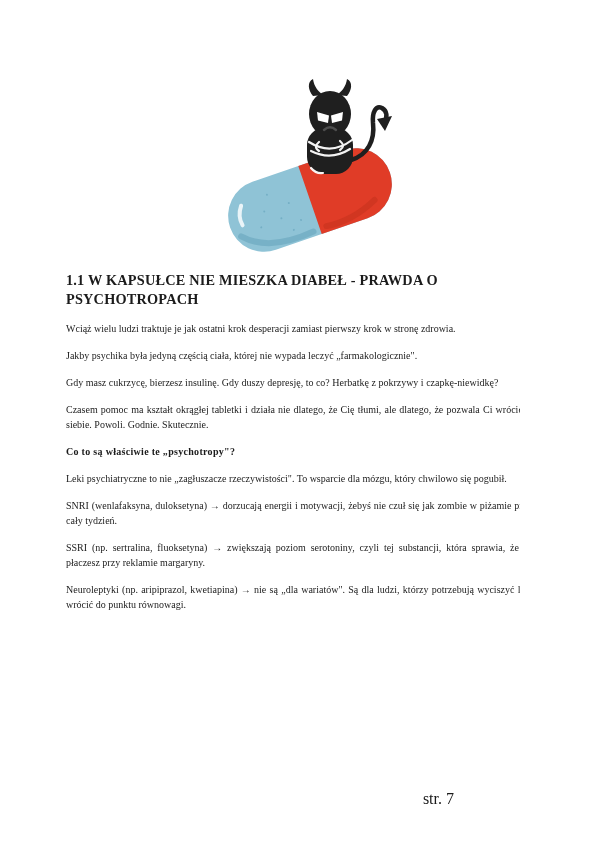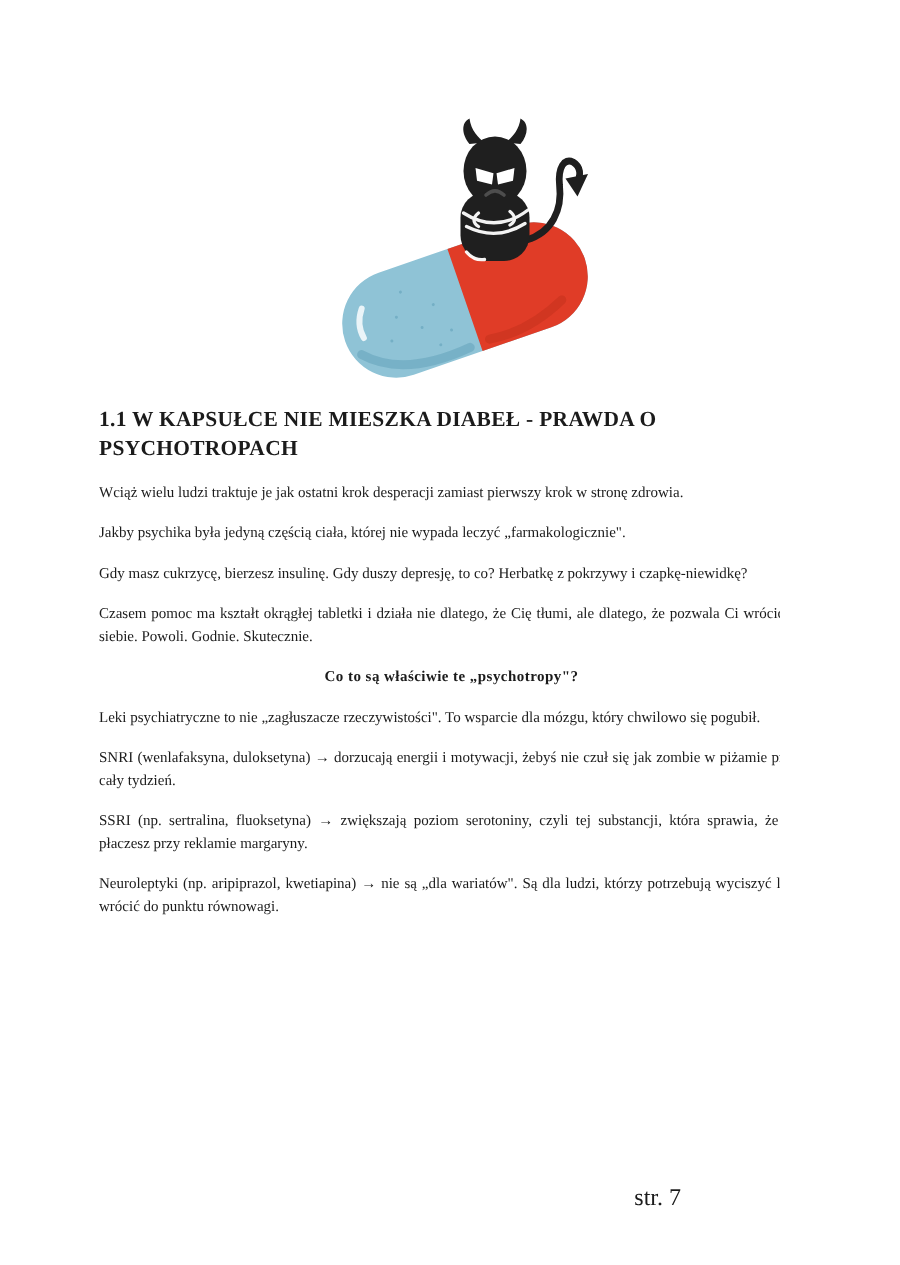--- a/index.html
+++ b/index.html
@@ -37,21 +37,21 @@
   }
   .content p {
     margin: 12px 0 0 0;
     font-size: 10px;
     line-height: 15px;
     text-align: justify;
     text-justify: inter-word;
   }
   .content p.bold-head {
     font-weight: bold;
-    text-align: center;
+    text-align: left;
     letter-spacing: 0.3px;
   }
   .footer {
     position: absolute;
     top: 791px;
     right: 66px;
     font-size: 16px;
     line-height: 15px;
     color: #1b1b1b;
   }

